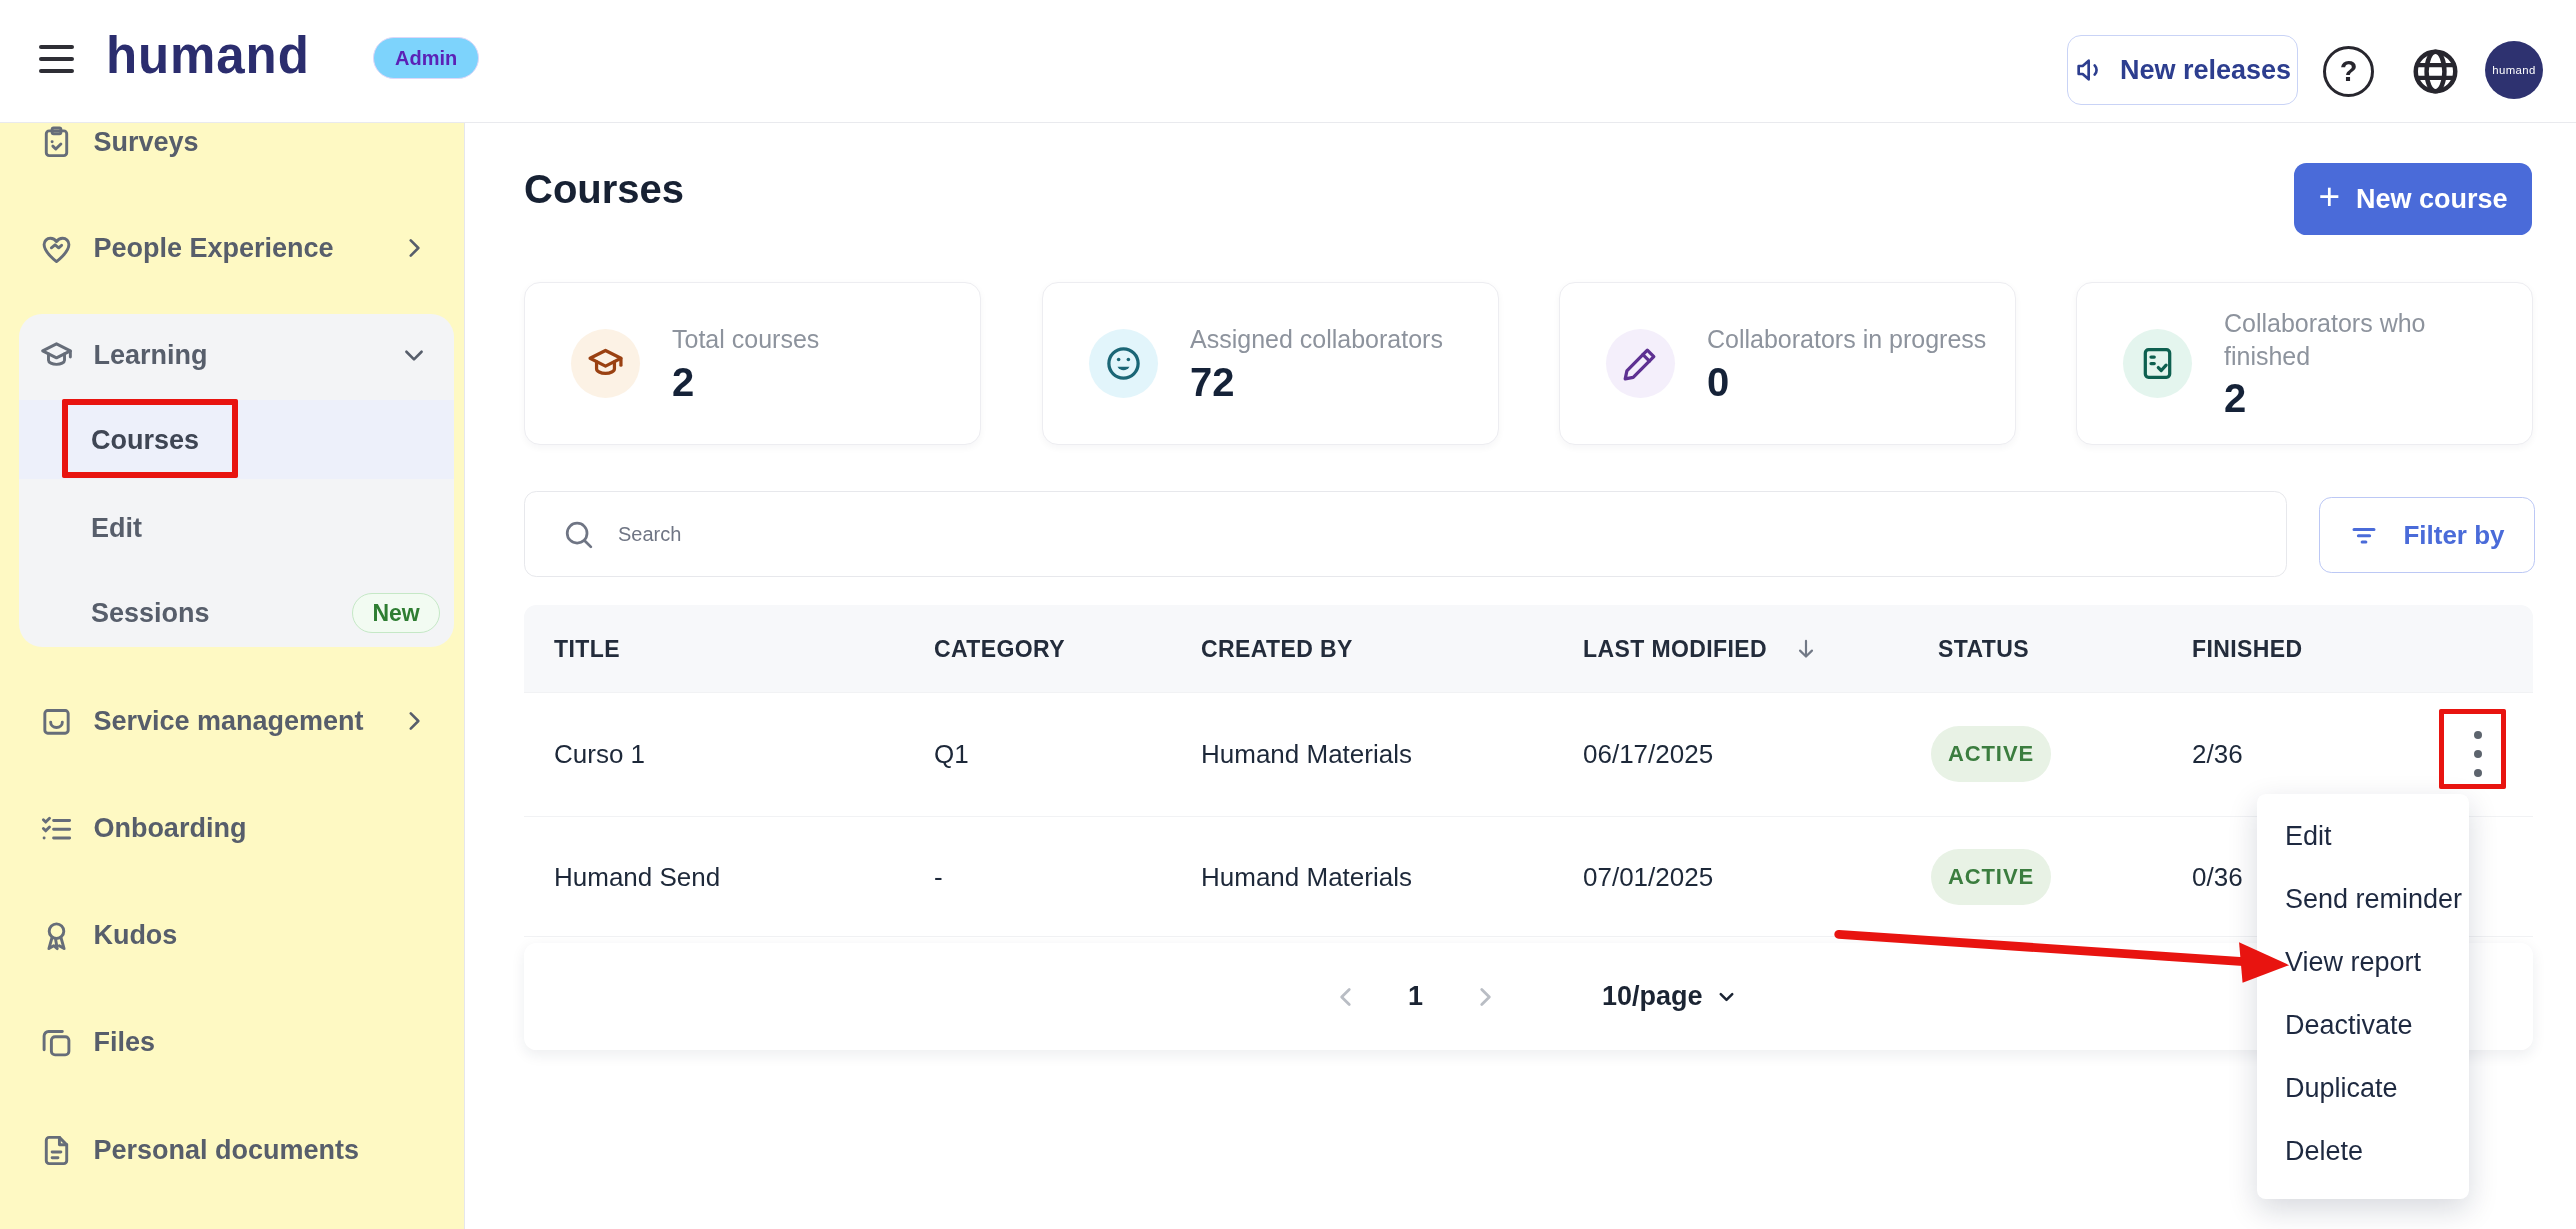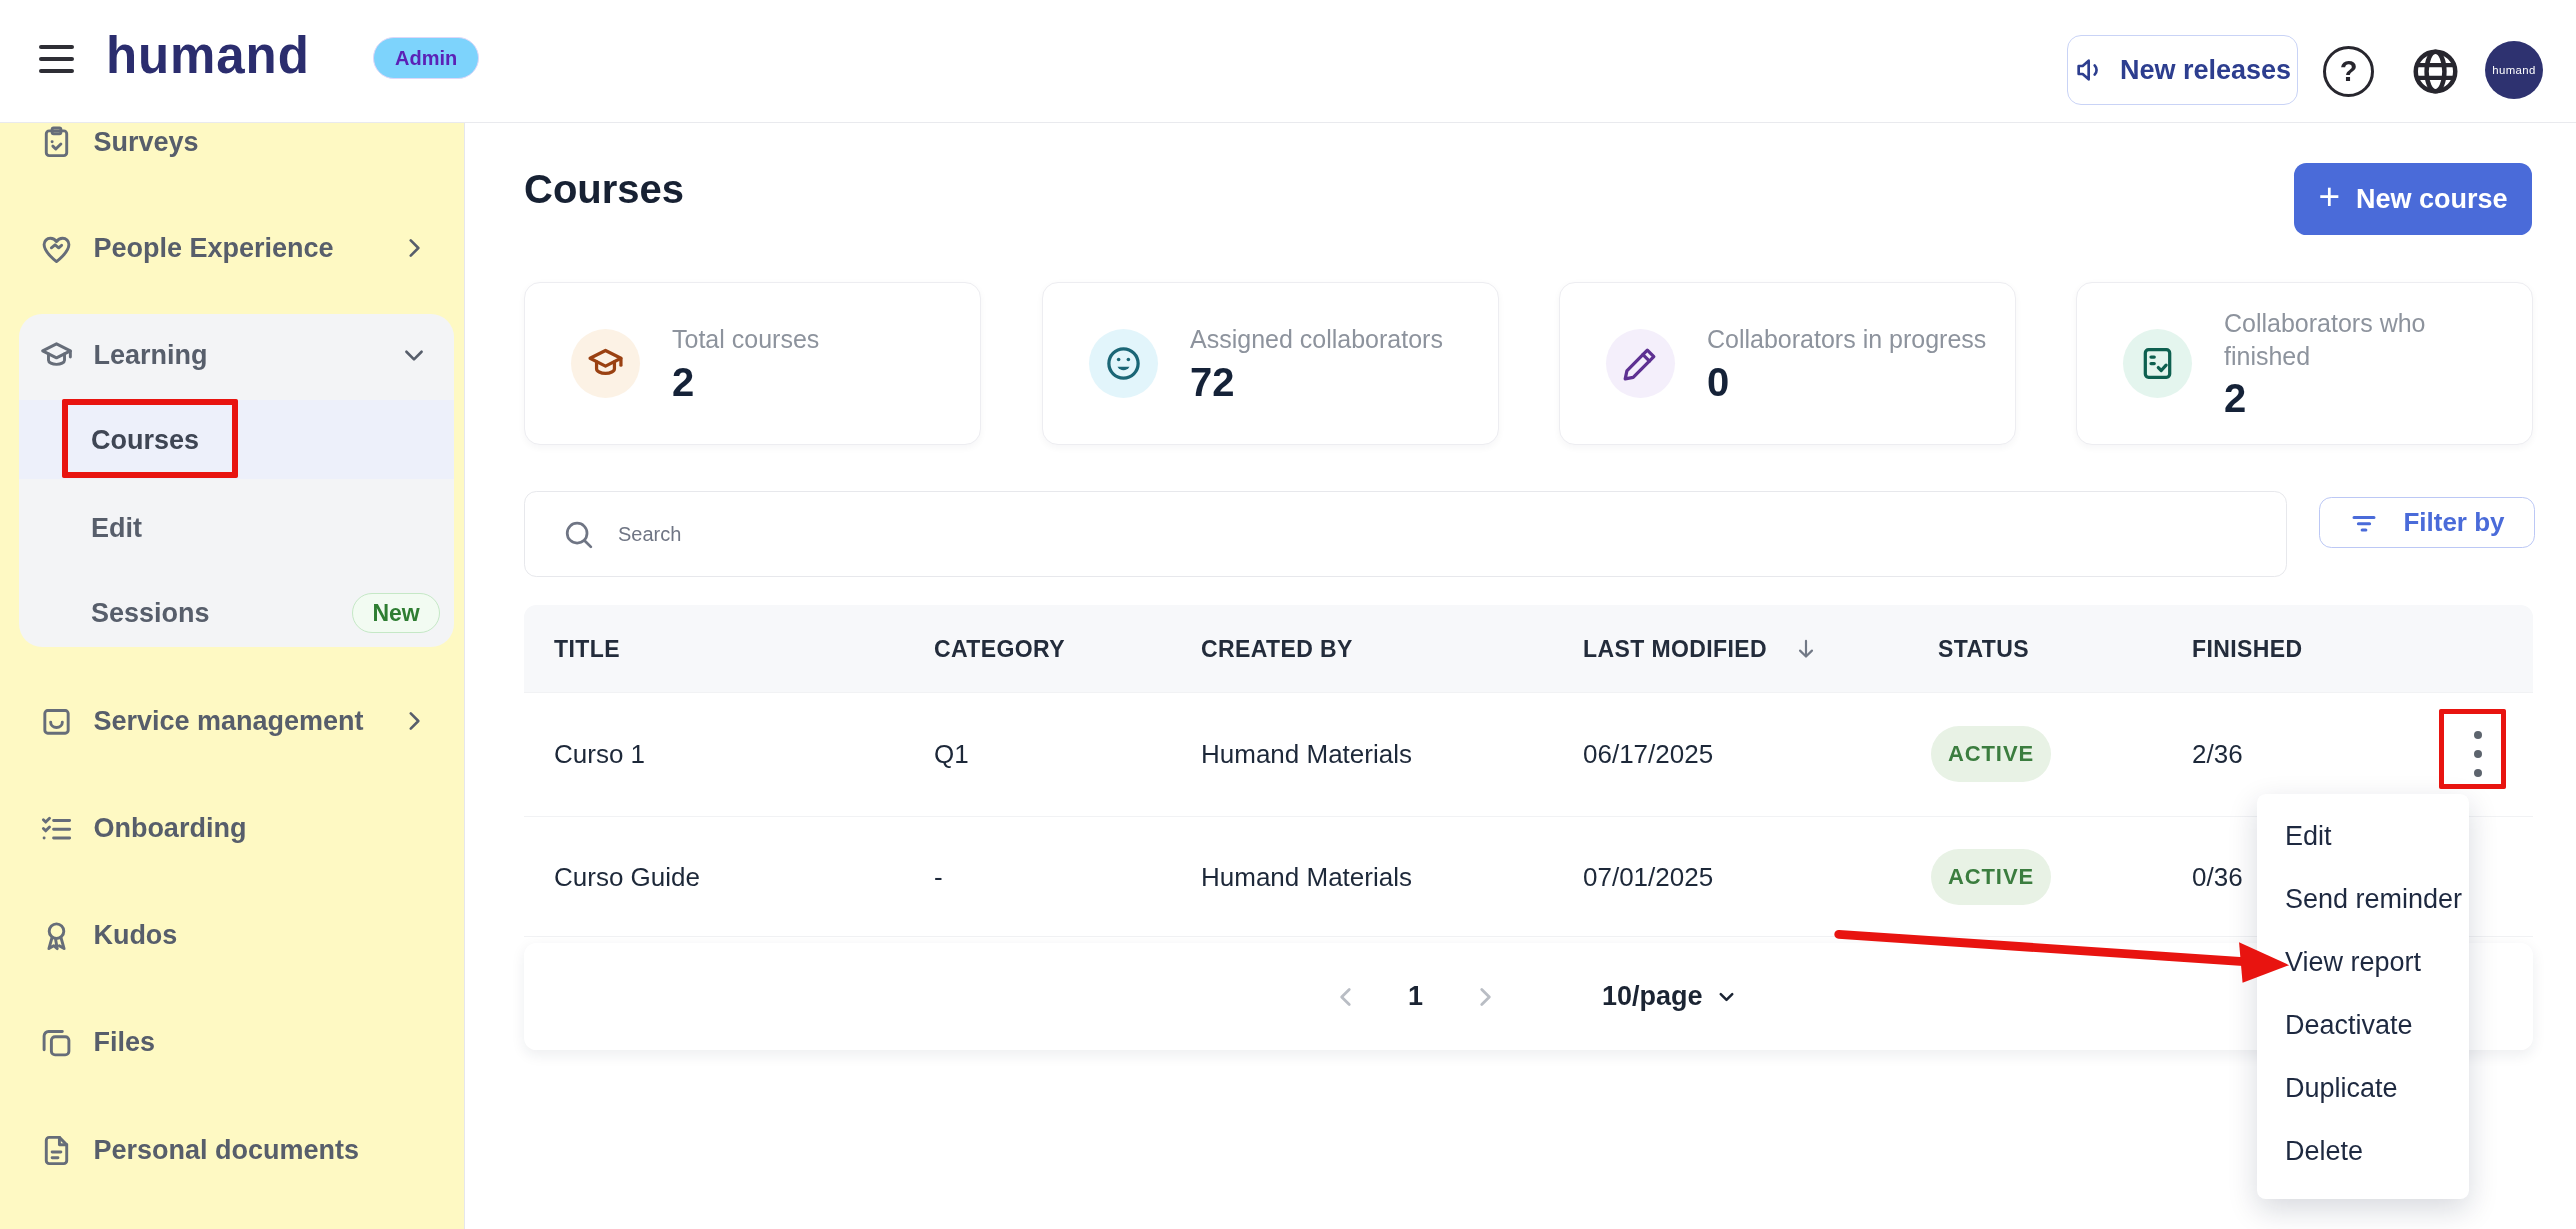--- a/index.html
+++ b/index.html
@@ -69,21 +69,21 @@
   .stat-value { font-size: 40px; font-weight: 700; color: #152238; line-height: 44px; margin-top: 3.5px; }
 
   .search-bar { position: absolute; left: 524px; top: 491px; width: 1763px; height: 86px;
     border: 1.8px solid #e7e8ec; border-radius: 12.3px; background: #fff;
     display: flex; align-items: center; padding-left: 37px; gap: 21px; }
   .search-bar svg { width: 33px; height: 33px; color: #6f7584; flex: none; }
   .search-bar input { border: none; outline: none; font-size: 20px; color: #2a3342; width: 1601px;
     font-family: "Liberation Sans", sans-serif; background: transparent; }
   .search-bar input::placeholder { color: #6f7584; }
 
-  .filter-btn { position: absolute; left: 2319px; top: 497px; width: 216px; height: 51px;
+  .filter-btn { position: absolute; left: 2319px; top: 497px; width: 216px; height: 76px;
     border: 1.8px solid #bcc8f5; border-radius: 12.3px; background: #fff; color: #4a6bd9;
     display: flex; align-items: center; justify-content: center; gap: 24px;
     font-size: 26px; font-weight: 700; cursor: pointer; }
   .filter-btn svg { width: 30px; height: 30px; }
 
   
   .table-head { position: absolute; left: 524px; top: 605px; width: 2009px; height: 87px;
     background: #f7f8fa; border-radius: 12.3px 12.3px 0 0; }
   .th { position: absolute; top: 50%; transform: translateY(-50%); font-size: 23px;
     font-weight: 700; color: #232c3b; letter-spacing: 0.4px; cursor: pointer; }
@@ -360,21 +360,21 @@
     <span class="status-pill">ACTIVE</span>
     <span class="td" style="left:1668px">2/36</span>
     <span class="kebab">
         <i></i>
         <i></i>
         <i></i>
       </span>
   </div>
 
   <div class="trow r2">
-    <span class="td" style="left:30px">Curso Guide</span>
+    <span class="td" style="left:30px">Humand Send</span>
     <span class="td" style="left:410px">-</span>
     <span class="td" style="left:677px">Humand Materials</span>
     <span class="td" style="left:1059px">07/01/2025</span>
     <span class="status-pill">ACTIVE</span>
     <span class="td" style="left:1668px">0/36</span>
   </div>
 
   <div class="pagination-card">
     <div class="pg-group">
       <svg class="pg-chev" viewBox="0 0 24 24" fill="none" stroke="currentColor" stroke-width="2.6" stroke-linecap="round" stroke-linejoin="round">

